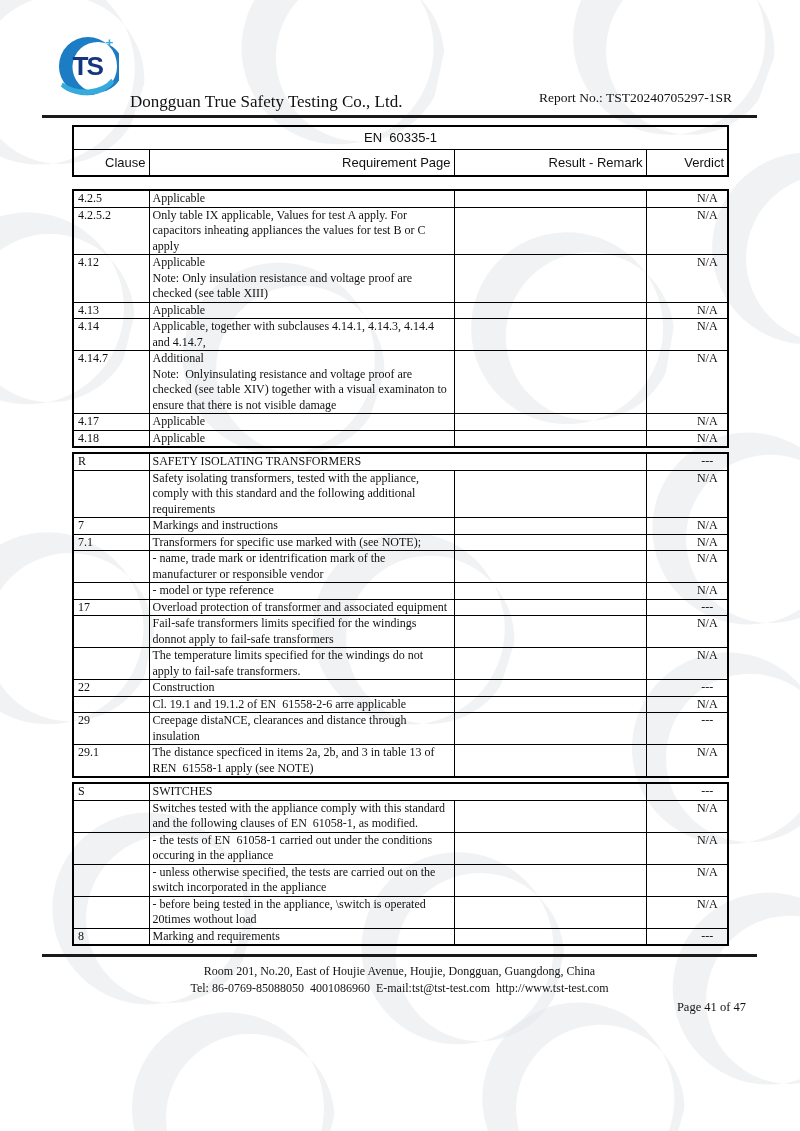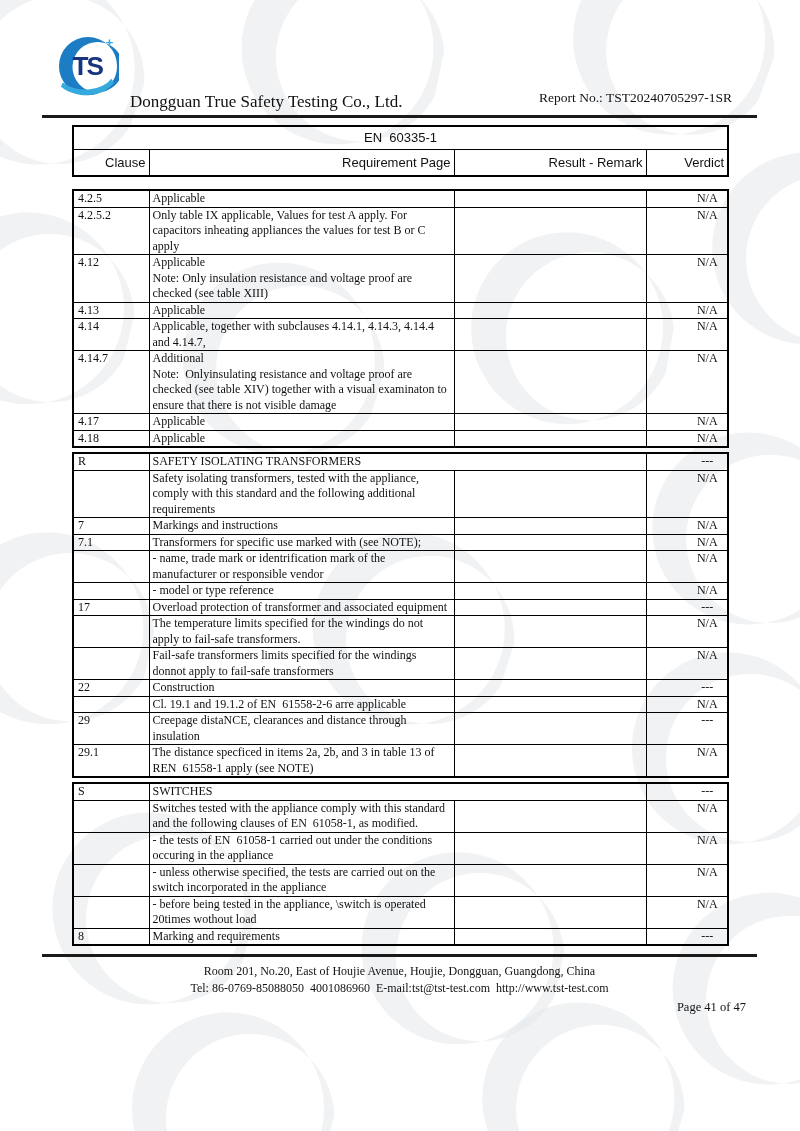--- a/index.html
+++ b/index.html
@@ -231,27 +231,27 @@
             <td class="c-verdict">N/A</td>
           </tr>
           <tr>
             <td class="c-clause">17</td>
             <td class="c-req">Overload protection of transformer and associated equipment</td>
             <td class="c-result"></td>
             <td class="c-verdict">---</td>
           </tr>
           <tr>
             <td class="c-clause"></td>
+            <td class="c-req">Fail-safe transformers limits specified for the windings donnot apply to fail-safe transformers</td>
+            <td class="c-result"></td>
+            <td class="c-verdict">N/A</td>
+          </tr>
+          <tr>
+            <td class="c-clause"></td>
             <td class="c-req">The temperature limits specified for the windings do not apply to fail-safe transformers.</td>
-            <td class="c-result"></td>
-            <td class="c-verdict">N/A</td>
-          </tr>
-          <tr>
-            <td class="c-clause"></td>
-            <td class="c-req">Fail-safe transformers limits specified for the windings donnot apply to fail-safe transformers</td>
             <td class="c-result"></td>
             <td class="c-verdict">N/A</td>
           </tr>
           <tr>
             <td class="c-clause">22</td>
             <td class="c-req">Construction</td>
             <td class="c-result"></td>
             <td class="c-verdict">---</td>
           </tr>
           <tr>

